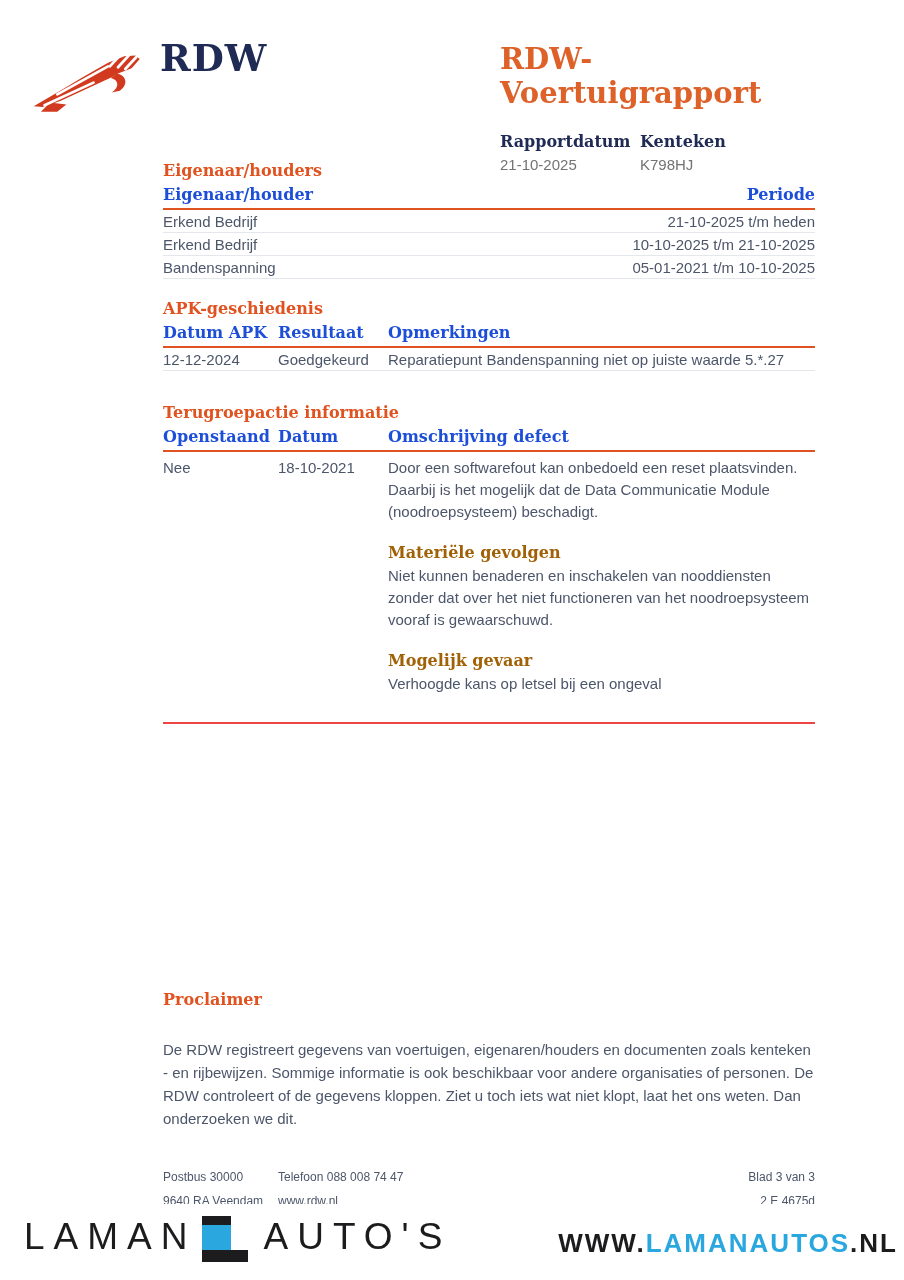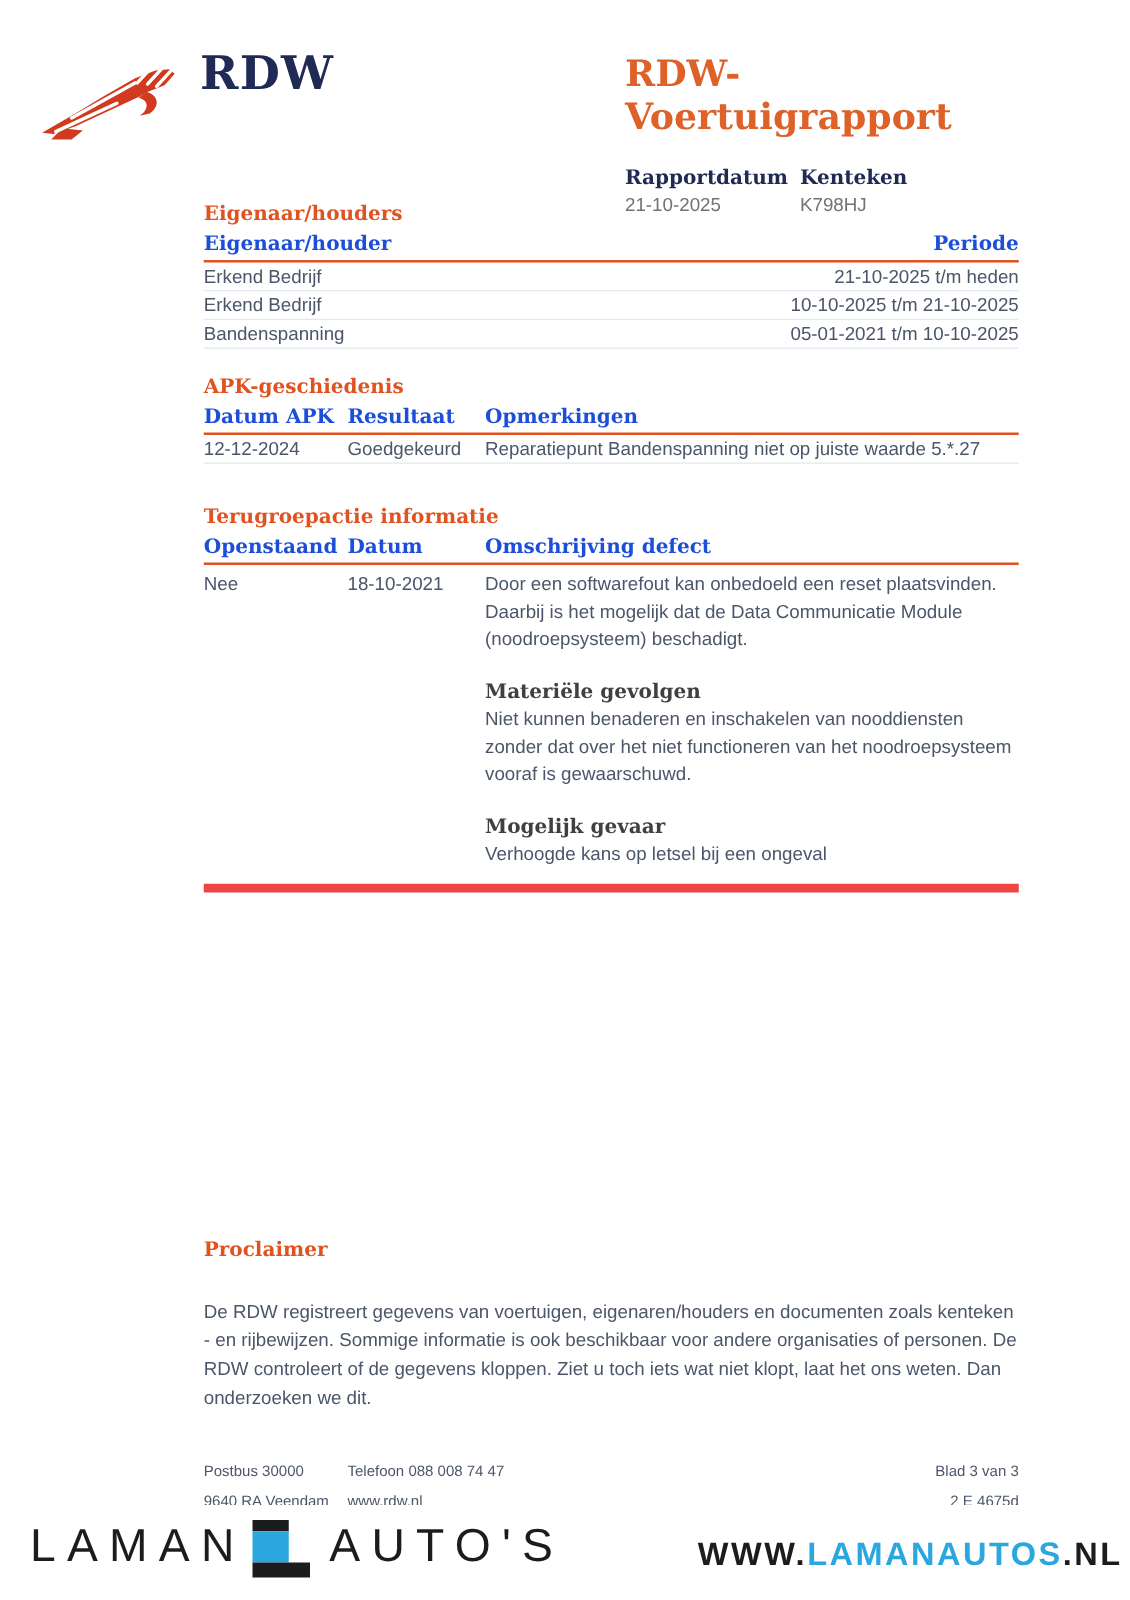--- a/index.html
+++ b/index.html
@@ -30,23 +30,23 @@
   .c1 { width:115px; flex:0 0 115px; }
   .c2 { width:110px; flex:0 0 110px; }
   .c3 { flex:1; }
   .right { margin-left:auto; text-align:right; }
 
   .owners-row { display:flex; justify-content:space-between; padding:4px 0 3px 0;
                 border-bottom:1px solid #E4E7EB; font-size:15px; line-height:15px; }
 
   
   .desc p { font-size:15px; line-height:22px; }
-  .desc h4 { font-size:16px; color:#404040; line-height:20px; margin-top:20px; margin-bottom:2px;
+  .desc h4 { font-size:16px; color:#a16207; line-height:20px; margin-top:20px; margin-bottom:2px;
              font-family:"DejaVu Serif","Liberation Serif",serif; font-weight:bold; }
-  .recall-row { display:flex; padding:5px 0 12px 0; border-bottom:7px solid #ef4444;
+  .recall-row { display:flex; padding:5px 0 27px 0; border-bottom:2px solid #ef4444;
                 font-size:15px; line-height:22px; }
 
   
   .proclaimer-text { margin-top:28px; font-size:15px; line-height:23px; }
 
   
   .footer { position:absolute; left:163px; width:652px; top:1170px; font-size:12px; }
   .f-row { display:flex; line-height:15px; }
   .f1 { width:115px; flex:0 0 115px; }
   .f2 { flex:1; }

